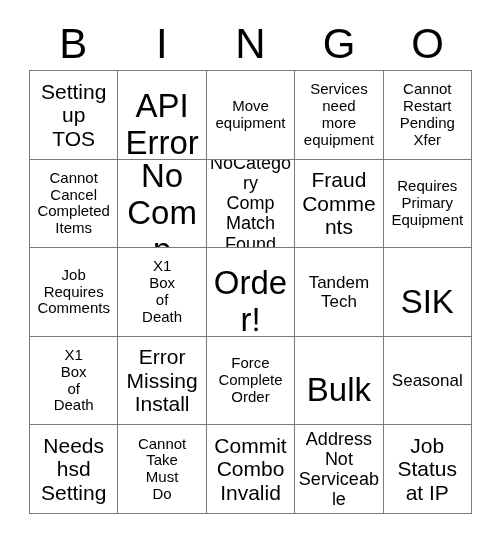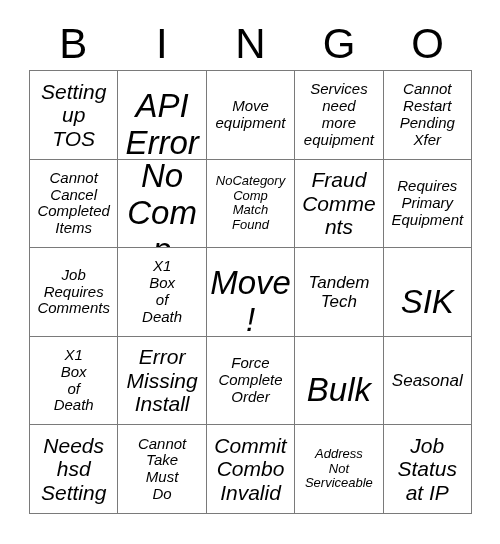--- a/index.html
+++ b/index.html
@@ -47,21 +47,20 @@
     top: 70px;
     width: 443px;
     height: 444px;
     display: grid;
     grid-template-columns: repeat(5, 1fr);
     grid-template-rows: repeat(5, 1fr);
     border-top: 1px solid #7a7a7a;
     border-left: 1px solid #7a7a7a;
     box-sizing: border-box;
     background: #ffffff;
-    font-style: italic;
   }
   .cell {
     border-right: 1px solid #7a7a7a;
     border-bottom: 1px solid #7a7a7a;
     box-sizing: border-box;
     display: flex;
     align-items: center;
     justify-content: center;
     text-align: center;
     padding: 1px 2px;
@@ -71,21 +70,21 @@
   .cell-text {
     display: block;
     width: 100%;
     line-height: 1.12;
     word-break: break-word;
     white-space: pre-line;
     font-family: "Liberation Sans", sans-serif;
     color: #000000;
   }
   
-  .fs-xs  { font-size: 13px; }
+  .fs-xs  { font-size: 18px; }
   .fs-s   { font-size: 15px; text-align: center; }
   .fs-m   { font-size: 17px; }
   .fs-l   { font-size: 21px; }
   .fs-xxl { font-size: 33px; margin-top: 20px; }
 </style>
 </head>
 <body>
 
 <div id="card">
 
@@ -156,21 +155,21 @@
 Requires
 Comments</span>
       </div>
     <div class="cell">
         <span class="cell-text fs-s">X1
 Box
 of
 Death</span>
       </div>
     <div class="cell">
-        <span class="cell-text fs-xxl">Move!</span>
+        <span class="cell-text fs-xxl">Order!</span>
       </div>
     <div class="cell">
         <span class="cell-text fs-m">Tandem
 Tech</span>
       </div>
     <div class="cell">
         <span class="cell-text fs-xxl">SIK</span>
       </div>
 
     <div class="cell">

